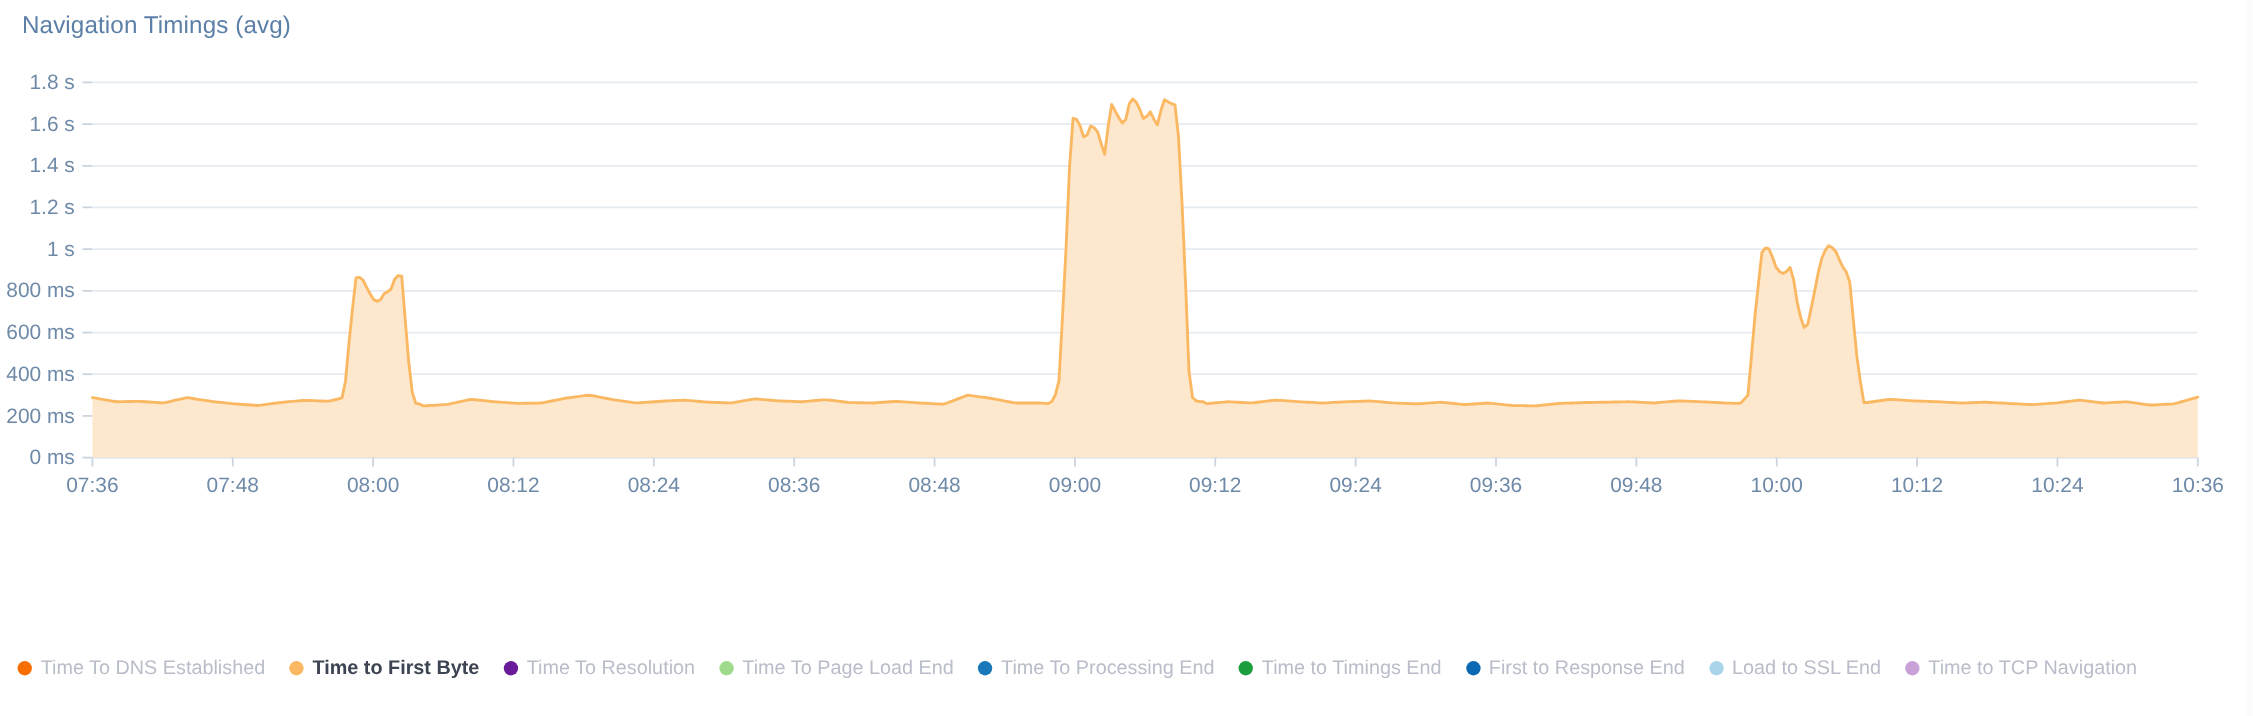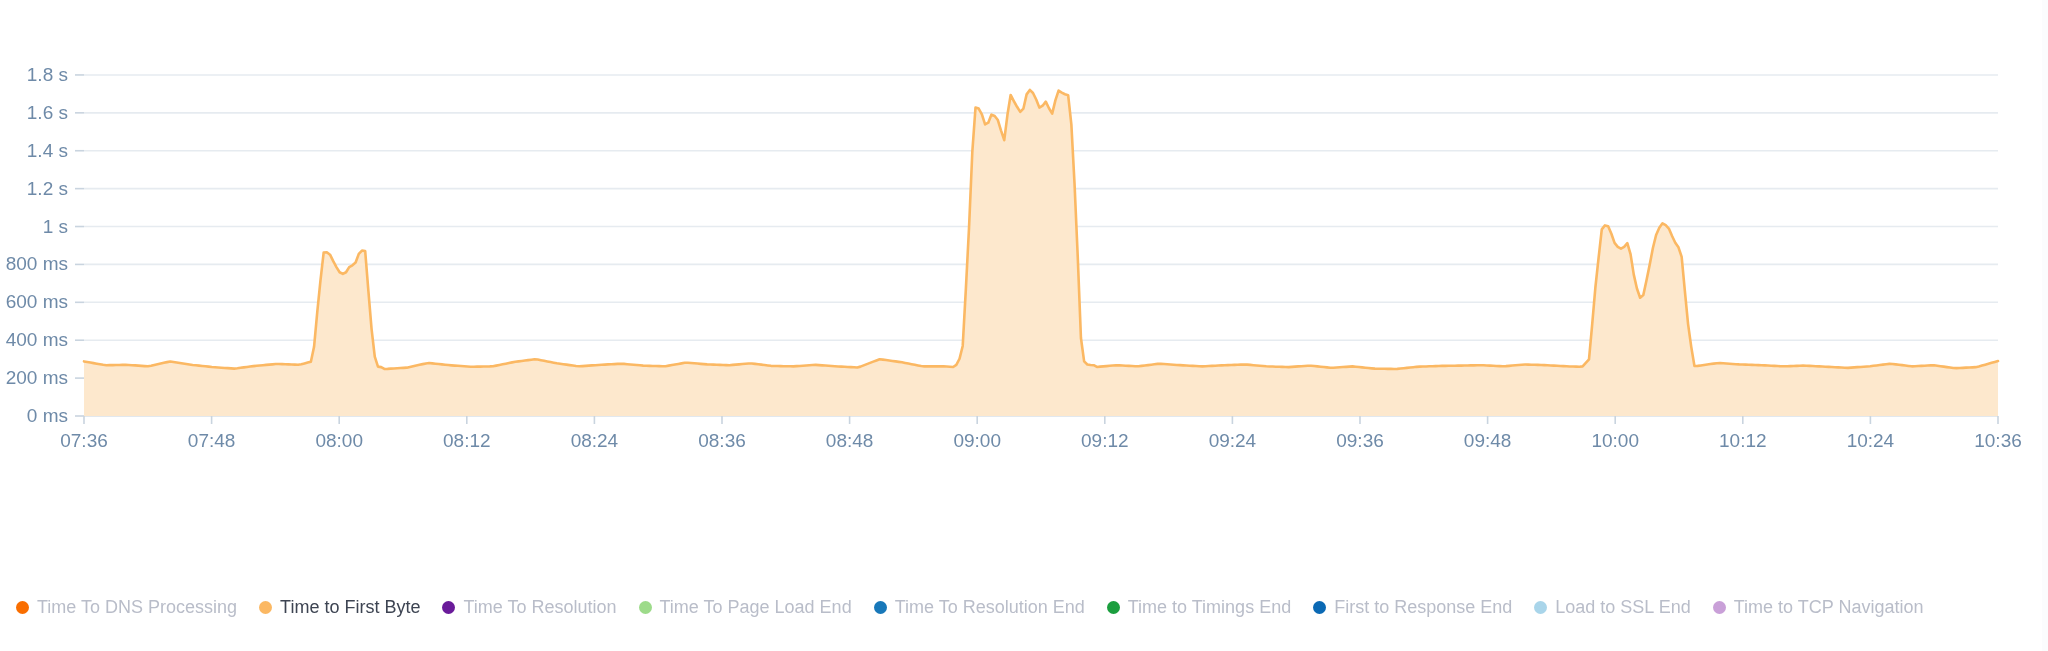--- a/index.html
+++ b/index.html
@@ -71,34 +71,35 @@
     margin-right: 8px;
     flex: 0 0 auto;
   }
   .legend-label {
     font-size: 18px;
     color: #b9bdc9;
     white-space: nowrap;
   }
   .legend-item.active .legend-label {
     color: #3d4452;
-    font-weight: normal;
+    font-weight: bold;
   }
   #right-edge-shade {
     position: absolute;
     right: 0; top: 0;
     width: 6px; height: 651px;
     background: #fbfcfd;
   }
 </style>
 </head>
 <body>
 
 <div id="root">
 
+  <div id="chart-title">Navigation Timings (avg)</div>
 
   <div id="plot-wrap">
     <svg id="plot-svg" width="2048" height="500">
       <g id="gridlines">
           <line x1="84" y1="374" x2="1998" y2="374" class="axisline"></line>
           <line x1="84" y1="336.10526315789474" x2="1998" y2="336.10526315789474" class="gridline"></line>
           <line x1="84" y1="298.2105263157895" x2="1998" y2="298.2105263157895" class="gridline"></line>
           <line x1="84" y1="260.3157894736842" x2="1998" y2="260.3157894736842" class="gridline"></line>
           <line x1="84" y1="222.42105263157896" x2="1998" y2="222.42105263157896" class="gridline"></line>
           <line x1="84" y1="184.5263157894737" x2="1998" y2="184.5263157894737" class="gridline"></line>
@@ -166,37 +167,37 @@
       <g id="series-group">
           <path d="M84.00 319.43 L87.20 319.99 L90.39 320.56 L93.59 321.12 L96.78 321.68 L99.98 322.25 L103.17 322.81 L106.37 323.21 L109.56 323.15 L112.76 323.09 L115.95 323.04 L119.15 322.98 L122.34 322.92 L125.54 322.87 L128.73 322.96 L131.93 323.19 L135.13 323.41 L138.32 323.64 L141.52 323.86 L144.71 324.09 L147.91 324.31 L151.10 323.77 L154.30 323.03 L157.49 322.30 L160.69 321.57 L163.88 320.84 L167.08 320.11 L170.27 319.47 L173.47 319.98 L176.66 320.48 L179.86 320.99 L183.06 321.50 L186.25 322.01 L189.45 322.51 L192.64 322.96 L195.84 323.30 L199.03 323.64 L202.23 323.97 L205.42 324.31 L208.62 324.65 L211.81 324.99 L215.01 325.25 L218.20 325.48 L221.40 325.71 L224.59 325.93 L227.79 326.16 L230.98 326.38 L234.18 326.61 L237.38 326.26 L240.57 325.83 L243.77 325.41 L246.96 324.99 L250.16 324.57 L253.35 324.15 L256.55 323.75 L259.74 323.46 L262.94 323.18 L266.13 322.90 L269.33 322.62 L272.52 322.34 L275.72 322.06 L278.91 321.95 L282.11 322.10 L285.31 322.24 L288.50 322.38 L291.70 322.52 L294.89 322.66 L298.09 322.80 L301.28 322.25 L304.48 321.41 L307.67 320.56 L310.87 319.72 L314.06 304.80 L317.26 270.20 L320.45 238.73 L323.65 210.64 L326.84 210.18 L330.04 212.68 L333.24 219.14 L336.43 225.06 L339.63 230.25 L342.82 231.98 L346.02 230.25 L349.21 225.06 L352.41 223.33 L355.60 220.57 L358.80 211.92 L361.99 208.54 L365.19 209.12 L368.38 248.78 L371.58 287.11 L374.77 314.55 L377.97 324.65 L381.17 325.12 L384.36 326.95 L387.56 326.86 L390.75 326.66 L393.95 326.46 L397.14 326.27 L400.34 326.07 L403.53 325.87 L406.73 325.65 L409.92 324.95 L413.12 324.24 L416.31 323.54 L419.51 322.84 L422.70 322.13 L425.90 321.43 L429.10 321.05 L432.29 321.39 L435.49 321.73 L438.68 322.07 L441.88 322.40 L445.07 322.74 L448.27 323.08 L451.46 323.35 L454.66 323.58 L457.85 323.80 L461.05 324.03 L464.24 324.25 L467.44 324.48 L470.63 324.70 L473.83 324.69 L477.03 324.63 L480.22 324.58 L483.42 324.52 L486.61 324.46 L489.81 324.41 L493.00 324.28 L496.20 323.63 L499.39 322.98 L502.59 322.34 L505.78 321.69 L508.98 321.04 L512.17 320.39 L515.37 319.83 L518.56 319.41 L521.76 318.99 L524.95 318.57 L528.15 318.14 L531.35 317.72 L534.54 317.30 L537.74 317.57 L540.93 318.19 L544.13 318.81 L547.32 319.43 L550.52 320.05 L553.71 320.67 L556.91 321.28 L560.10 321.75 L563.30 322.20 L566.49 322.65 L569.69 323.10 L572.88 323.55 L576.08 324.00 L579.28 324.31 L582.47 324.09 L585.67 323.86 L588.86 323.64 L592.06 323.41 L595.25 323.19 L598.45 322.96 L601.64 322.76 L604.84 322.59 L608.03 322.42 L611.23 322.26 L614.42 322.09 L617.62 321.92 L620.81 321.75 L624.01 321.91 L627.21 322.20 L630.40 322.48 L633.60 322.76 L636.79 323.04 L639.99 323.32 L643.18 323.60 L646.38 323.71 L649.57 323.83 L652.77 323.94 L655.96 324.05 L659.16 324.16 L662.35 324.28 L665.55 324.20 L668.74 323.64 L671.94 323.07 L675.14 322.51 L678.33 321.95 L681.53 321.38 L684.72 320.82 L687.92 320.72 L691.11 321.00 L694.31 321.29 L697.50 321.57 L700.70 321.85 L703.89 322.13 L707.09 322.41 L710.28 322.56 L713.48 322.67 L716.67 322.78 L719.87 322.89 L723.07 323.01 L726.26 323.12 L729.46 323.20 L732.65 322.91 L735.85 322.63 L739.04 322.35 L742.24 322.07 L745.43 321.79 L748.63 321.51 L751.82 321.47 L755.02 321.86 L758.21 322.26 L761.41 322.65 L764.60 323.04 L767.80 323.44 L770.99 323.83 L774.19 324.01 L777.39 324.07 L780.58 324.13 L783.78 324.18 L786.97 324.24 L790.17 324.30 L793.36 324.35 L796.56 324.16 L799.75 323.93 L802.95 323.71 L806.14 323.48 L809.34 323.25 L812.53 323.03 L815.73 322.88 L818.92 323.11 L822.12 323.33 L825.32 323.56 L828.51 323.78 L831.71 324.01 L834.90 324.23 L838.10 324.43 L841.29 324.60 L844.49 324.77 L847.68 324.94 L850.88 325.11 L854.07 325.28 L857.27 325.45 L860.46 324.62 L863.66 323.38 L866.85 322.14 L870.05 320.90 L873.25 319.66 L876.44 318.42 L879.64 317.19 L882.83 317.60 L886.03 318.05 L889.22 318.50 L892.42 318.95 L895.61 319.40 L898.81 319.85 L902.00 320.34 L905.20 320.96 L908.39 321.58 L911.59 322.20 L914.78 322.82 L917.98 323.44 L921.18 324.06 L924.37 324.36 L927.57 324.36 L930.76 324.36 L933.96 324.36 L937.15 324.36 L940.35 324.36 L943.54 324.36 L946.74 324.54 L949.93 324.76 L953.13 324.99 L956.32 322.84 L959.52 316.76 L962.71 303.94 L965.91 246.17 L969.11 184.17 L972.30 110.19 L975.50 65.55 L978.69 66.57 L981.89 72.34 L985.08 82.47 L988.28 80.71 L991.47 72.60 L994.67 74.01 L997.86 78.07 L1001.06 88.60 L1004.25 98.16 L1007.45 72.82 L1010.64 52.95 L1013.84 59.03 L1017.04 64.81 L1020.23 69.87 L1023.43 66.57 L1026.62 52.38 L1029.82 47.93 L1033.01 50.97 L1036.21 57.53 L1039.40 65.64 L1042.60 63.70 L1045.79 59.65 L1048.99 66.26 L1052.18 71.59 L1055.38 58.42 L1058.57 48.55 L1061.77 50.57 L1064.96 52.25 L1068.16 53.26 L1071.36 82.39 L1074.55 142.18 L1077.75 214.93 L1080.94 296.01 L1084.14 319.41 L1087.33 322.45 L1090.53 323.02 L1093.72 323.22 L1096.92 324.93 L1100.11 324.64 L1103.31 324.36 L1106.50 324.08 L1109.70 323.80 L1112.89 323.52 L1116.09 323.24 L1119.29 323.38 L1122.48 323.55 L1125.68 323.72 L1128.87 323.89 L1132.07 324.06 L1135.26 324.23 L1138.46 324.27 L1141.65 323.88 L1144.85 323.49 L1148.04 323.09 L1151.24 322.70 L1154.43 322.30 L1157.63 321.91 L1160.82 321.81 L1164.02 322.04 L1167.22 322.26 L1170.41 322.49 L1173.61 322.71 L1176.80 322.94 L1180.00 323.17 L1183.19 323.35 L1186.39 323.52 L1189.58 323.69 L1192.78 323.85 L1195.97 324.02 L1199.17 324.19 L1202.36 324.35 L1205.56 324.19 L1208.75 324.02 L1211.95 323.85 L1215.15 323.68 L1218.34 323.51 L1221.54 323.34 L1224.73 323.19 L1227.93 323.08 L1231.12 322.96 L1234.32 322.85 L1237.51 322.74 L1240.71 322.63 L1243.90 322.51 L1247.10 322.62 L1250.29 322.90 L1253.49 323.18 L1256.68 323.47 L1259.88 323.75 L1263.08 324.03 L1266.27 324.31 L1269.47 324.45 L1272.66 324.56 L1275.86 324.68 L1279.05 324.79 L1282.25 324.90 L1285.44 325.01 L1288.64 325.09 L1291.83 324.87 L1295.03 324.64 L1298.22 324.42 L1301.42 324.19 L1304.61 323.97 L1307.81 323.74 L1311.01 323.73 L1314.20 324.06 L1317.40 324.40 L1320.59 324.74 L1323.79 325.08 L1326.98 325.41 L1330.18 325.75 L1333.37 325.73 L1336.57 325.50 L1339.76 325.28 L1342.96 325.05 L1346.15 324.83 L1349.35 324.60 L1352.54 324.38 L1355.74 324.67 L1358.93 325.00 L1362.13 325.34 L1365.33 325.68 L1368.52 326.02 L1371.72 326.35 L1374.91 326.64 L1378.11 326.70 L1381.30 326.75 L1384.50 326.81 L1387.69 326.87 L1390.89 326.92 L1394.08 326.98 L1397.28 326.86 L1400.47 326.52 L1403.67 326.18 L1406.86 325.85 L1410.06 325.51 L1413.26 325.17 L1416.45 324.83 L1419.65 324.66 L1422.84 324.54 L1426.04 324.43 L1429.23 324.32 L1432.43 324.21 L1435.62 324.09 L1438.82 323.98 L1442.01 323.92 L1445.21 323.87 L1448.40 323.81 L1451.60 323.75 L1454.79 323.70 L1457.99 323.64 L1461.19 323.59 L1464.38 323.53 L1467.58 323.47 L1470.77 323.42 L1473.97 323.36 L1477.16 323.30 L1480.36 323.25 L1483.55 323.31 L1486.75 323.48 L1489.94 323.65 L1493.14 323.82 L1496.33 323.99 L1499.53 324.15 L1502.72 324.32 L1505.92 324.13 L1509.12 323.85 L1512.31 323.57 L1515.51 323.29 L1518.70 323.01 L1521.90 322.73 L1525.09 322.47 L1528.29 322.58 L1531.48 322.70 L1534.68 322.81 L1537.87 322.92 L1541.07 323.03 L1544.26 323.15 L1547.46 323.28 L1550.65 323.45 L1553.85 323.62 L1557.05 323.78 L1560.24 323.95 L1563.44 324.12 L1566.63 324.29 L1569.83 324.43 L1573.02 324.54 L1576.22 324.65 L1579.41 324.76 L1582.61 324.36 L1585.80 320.86 L1589.00 317.35 L1592.19 282.34 L1595.39 245.47 L1598.58 215.97 L1601.78 187.39 L1604.97 183.40 L1608.17 184.32 L1611.37 191.70 L1614.56 200.91 L1617.76 204.81 L1620.95 206.65 L1624.15 204.81 L1627.34 201.12 L1630.54 212.08 L1633.73 232.36 L1636.93 246.49 L1640.12 255.71 L1643.32 252.94 L1646.51 238.19 L1649.71 222.63 L1652.90 206.03 L1656.10 193.03 L1659.30 185.65 L1662.49 181.35 L1665.69 183.19 L1668.88 186.57 L1672.08 193.95 L1675.27 200.71 L1678.47 205.32 L1681.66 214.84 L1684.86 248.95 L1688.05 281.82 L1691.25 304.87 L1694.44 323.94 L1697.64 323.88 L1700.83 323.43 L1704.03 322.98 L1707.23 322.53 L1710.42 322.08 L1713.62 321.63 L1716.81 321.18 L1720.01 321.06 L1723.20 321.28 L1726.40 321.51 L1729.59 321.73 L1732.79 321.96 L1735.98 322.18 L1739.18 322.41 L1742.37 322.55 L1745.57 322.66 L1748.76 322.77 L1751.96 322.89 L1755.16 323.00 L1758.35 323.11 L1761.55 323.23 L1764.74 323.40 L1767.94 323.56 L1771.13 323.73 L1774.33 323.90 L1777.52 324.07 L1780.72 324.24 L1783.91 324.32 L1787.11 324.21 L1790.30 324.10 L1793.50 323.99 L1796.69 323.87 L1799.89 323.76 L1803.09 323.65 L1806.28 323.70 L1809.48 323.87 L1812.67 324.03 L1815.87 324.20 L1819.06 324.37 L1822.26 324.54 L1825.45 324.71 L1828.65 324.88 L1831.84 325.05 L1835.04 325.22 L1838.23 325.39 L1841.43 325.55 L1844.62 325.72 L1847.82 325.85 L1851.02 325.62 L1854.21 325.40 L1857.41 325.17 L1860.60 324.95 L1863.80 324.72 L1866.99 324.50 L1870.19 324.21 L1873.38 323.81 L1876.58 323.42 L1879.77 323.02 L1882.97 322.63 L1886.16 322.24 L1889.36 321.84 L1892.55 321.96 L1895.75 322.36 L1898.94 322.75 L1902.14 323.14 L1905.34 323.54 L1908.53 323.93 L1911.73 324.33 L1914.92 324.20 L1918.12 324.03 L1921.31 323.86 L1924.51 323.70 L1927.70 323.53 L1930.90 323.36 L1934.09 323.31 L1937.29 323.76 L1940.48 324.21 L1943.68 324.66 L1946.87 325.11 L1950.07 325.56 L1953.27 326.01 L1956.46 326.17 L1959.66 326.01 L1962.85 325.84 L1966.05 325.67 L1969.24 325.50 L1972.44 325.33 L1975.63 325.16 L1978.83 324.46 L1982.02 323.56 L1985.22 322.66 L1988.41 321.76 L1991.61 320.85 L1994.80 319.95 L1998.00 319.05 L1998 374 L84 374 Z" fill="#fde8cd" stroke="none"></path>
           <path d="M84.00 319.43 L87.20 319.99 L90.39 320.56 L93.59 321.12 L96.78 321.68 L99.98 322.25 L103.17 322.81 L106.37 323.21 L109.56 323.15 L112.76 323.09 L115.95 323.04 L119.15 322.98 L122.34 322.92 L125.54 322.87 L128.73 322.96 L131.93 323.19 L135.13 323.41 L138.32 323.64 L141.52 323.86 L144.71 324.09 L147.91 324.31 L151.10 323.77 L154.30 323.03 L157.49 322.30 L160.69 321.57 L163.88 320.84 L167.08 320.11 L170.27 319.47 L173.47 319.98 L176.66 320.48 L179.86 320.99 L183.06 321.50 L186.25 322.01 L189.45 322.51 L192.64 322.96 L195.84 323.30 L199.03 323.64 L202.23 323.97 L205.42 324.31 L208.62 324.65 L211.81 324.99 L215.01 325.25 L218.20 325.48 L221.40 325.71 L224.59 325.93 L227.79 326.16 L230.98 326.38 L234.18 326.61 L237.38 326.26 L240.57 325.83 L243.77 325.41 L246.96 324.99 L250.16 324.57 L253.35 324.15 L256.55 323.75 L259.74 323.46 L262.94 323.18 L266.13 322.90 L269.33 322.62 L272.52 322.34 L275.72 322.06 L278.91 321.95 L282.11 322.10 L285.31 322.24 L288.50 322.38 L291.70 322.52 L294.89 322.66 L298.09 322.80 L301.28 322.25 L304.48 321.41 L307.67 320.56 L310.87 319.72 L314.06 304.80 L317.26 270.20 L320.45 238.73 L323.65 210.64 L326.84 210.18 L330.04 212.68 L333.24 219.14 L336.43 225.06 L339.63 230.25 L342.82 231.98 L346.02 230.25 L349.21 225.06 L352.41 223.33 L355.60 220.57 L358.80 211.92 L361.99 208.54 L365.19 209.12 L368.38 248.78 L371.58 287.11 L374.77 314.55 L377.97 324.65 L381.17 325.12 L384.36 326.95 L387.56 326.86 L390.75 326.66 L393.95 326.46 L397.14 326.27 L400.34 326.07 L403.53 325.87 L406.73 325.65 L409.92 324.95 L413.12 324.24 L416.31 323.54 L419.51 322.84 L422.70 322.13 L425.90 321.43 L429.10 321.05 L432.29 321.39 L435.49 321.73 L438.68 322.07 L441.88 322.40 L445.07 322.74 L448.27 323.08 L451.46 323.35 L454.66 323.58 L457.85 323.80 L461.05 324.03 L464.24 324.25 L467.44 324.48 L470.63 324.70 L473.83 324.69 L477.03 324.63 L480.22 324.58 L483.42 324.52 L486.61 324.46 L489.81 324.41 L493.00 324.28 L496.20 323.63 L499.39 322.98 L502.59 322.34 L505.78 321.69 L508.98 321.04 L512.17 320.39 L515.37 319.83 L518.56 319.41 L521.76 318.99 L524.95 318.57 L528.15 318.14 L531.35 317.72 L534.54 317.30 L537.74 317.57 L540.93 318.19 L544.13 318.81 L547.32 319.43 L550.52 320.05 L553.71 320.67 L556.91 321.28 L560.10 321.75 L563.30 322.20 L566.49 322.65 L569.69 323.10 L572.88 323.55 L576.08 324.00 L579.28 324.31 L582.47 324.09 L585.67 323.86 L588.86 323.64 L592.06 323.41 L595.25 323.19 L598.45 322.96 L601.64 322.76 L604.84 322.59 L608.03 322.42 L611.23 322.26 L614.42 322.09 L617.62 321.92 L620.81 321.75 L624.01 321.91 L627.21 322.20 L630.40 322.48 L633.60 322.76 L636.79 323.04 L639.99 323.32 L643.18 323.60 L646.38 323.71 L649.57 323.83 L652.77 323.94 L655.96 324.05 L659.16 324.16 L662.35 324.28 L665.55 324.20 L668.74 323.64 L671.94 323.07 L675.14 322.51 L678.33 321.95 L681.53 321.38 L684.72 320.82 L687.92 320.72 L691.11 321.00 L694.31 321.29 L697.50 321.57 L700.70 321.85 L703.89 322.13 L707.09 322.41 L710.28 322.56 L713.48 322.67 L716.67 322.78 L719.87 322.89 L723.07 323.01 L726.26 323.12 L729.46 323.20 L732.65 322.91 L735.85 322.63 L739.04 322.35 L742.24 322.07 L745.43 321.79 L748.63 321.51 L751.82 321.47 L755.02 321.86 L758.21 322.26 L761.41 322.65 L764.60 323.04 L767.80 323.44 L770.99 323.83 L774.19 324.01 L777.39 324.07 L780.58 324.13 L783.78 324.18 L786.97 324.24 L790.17 324.30 L793.36 324.35 L796.56 324.16 L799.75 323.93 L802.95 323.71 L806.14 323.48 L809.34 323.25 L812.53 323.03 L815.73 322.88 L818.92 323.11 L822.12 323.33 L825.32 323.56 L828.51 323.78 L831.71 324.01 L834.90 324.23 L838.10 324.43 L841.29 324.60 L844.49 324.77 L847.68 324.94 L850.88 325.11 L854.07 325.28 L857.27 325.45 L860.46 324.62 L863.66 323.38 L866.85 322.14 L870.05 320.90 L873.25 319.66 L876.44 318.42 L879.64 317.19 L882.83 317.60 L886.03 318.05 L889.22 318.50 L892.42 318.95 L895.61 319.40 L898.81 319.85 L902.00 320.34 L905.20 320.96 L908.39 321.58 L911.59 322.20 L914.78 322.82 L917.98 323.44 L921.18 324.06 L924.37 324.36 L927.57 324.36 L930.76 324.36 L933.96 324.36 L937.15 324.36 L940.35 324.36 L943.54 324.36 L946.74 324.54 L949.93 324.76 L953.13 324.99 L956.32 322.84 L959.52 316.76 L962.71 303.94 L965.91 246.17 L969.11 184.17 L972.30 110.19 L975.50 65.55 L978.69 66.57 L981.89 72.34 L985.08 82.47 L988.28 80.71 L991.47 72.60 L994.67 74.01 L997.86 78.07 L1001.06 88.60 L1004.25 98.16 L1007.45 72.82 L1010.64 52.95 L1013.84 59.03 L1017.04 64.81 L1020.23 69.87 L1023.43 66.57 L1026.62 52.38 L1029.82 47.93 L1033.01 50.97 L1036.21 57.53 L1039.40 65.64 L1042.60 63.70 L1045.79 59.65 L1048.99 66.26 L1052.18 71.59 L1055.38 58.42 L1058.57 48.55 L1061.77 50.57 L1064.96 52.25 L1068.16 53.26 L1071.36 82.39 L1074.55 142.18 L1077.75 214.93 L1080.94 296.01 L1084.14 319.41 L1087.33 322.45 L1090.53 323.02 L1093.72 323.22 L1096.92 324.93 L1100.11 324.64 L1103.31 324.36 L1106.50 324.08 L1109.70 323.80 L1112.89 323.52 L1116.09 323.24 L1119.29 323.38 L1122.48 323.55 L1125.68 323.72 L1128.87 323.89 L1132.07 324.06 L1135.26 324.23 L1138.46 324.27 L1141.65 323.88 L1144.85 323.49 L1148.04 323.09 L1151.24 322.70 L1154.43 322.30 L1157.63 321.91 L1160.82 321.81 L1164.02 322.04 L1167.22 322.26 L1170.41 322.49 L1173.61 322.71 L1176.80 322.94 L1180.00 323.17 L1183.19 323.35 L1186.39 323.52 L1189.58 323.69 L1192.78 323.85 L1195.97 324.02 L1199.17 324.19 L1202.36 324.35 L1205.56 324.19 L1208.75 324.02 L1211.95 323.85 L1215.15 323.68 L1218.34 323.51 L1221.54 323.34 L1224.73 323.19 L1227.93 323.08 L1231.12 322.96 L1234.32 322.85 L1237.51 322.74 L1240.71 322.63 L1243.90 322.51 L1247.10 322.62 L1250.29 322.90 L1253.49 323.18 L1256.68 323.47 L1259.88 323.75 L1263.08 324.03 L1266.27 324.31 L1269.47 324.45 L1272.66 324.56 L1275.86 324.68 L1279.05 324.79 L1282.25 324.90 L1285.44 325.01 L1288.64 325.09 L1291.83 324.87 L1295.03 324.64 L1298.22 324.42 L1301.42 324.19 L1304.61 323.97 L1307.81 323.74 L1311.01 323.73 L1314.20 324.06 L1317.40 324.40 L1320.59 324.74 L1323.79 325.08 L1326.98 325.41 L1330.18 325.75 L1333.37 325.73 L1336.57 325.50 L1339.76 325.28 L1342.96 325.05 L1346.15 324.83 L1349.35 324.60 L1352.54 324.38 L1355.74 324.67 L1358.93 325.00 L1362.13 325.34 L1365.33 325.68 L1368.52 326.02 L1371.72 326.35 L1374.91 326.64 L1378.11 326.70 L1381.30 326.75 L1384.50 326.81 L1387.69 326.87 L1390.89 326.92 L1394.08 326.98 L1397.28 326.86 L1400.47 326.52 L1403.67 326.18 L1406.86 325.85 L1410.06 325.51 L1413.26 325.17 L1416.45 324.83 L1419.65 324.66 L1422.84 324.54 L1426.04 324.43 L1429.23 324.32 L1432.43 324.21 L1435.62 324.09 L1438.82 323.98 L1442.01 323.92 L1445.21 323.87 L1448.40 323.81 L1451.60 323.75 L1454.79 323.70 L1457.99 323.64 L1461.19 323.59 L1464.38 323.53 L1467.58 323.47 L1470.77 323.42 L1473.97 323.36 L1477.16 323.30 L1480.36 323.25 L1483.55 323.31 L1486.75 323.48 L1489.94 323.65 L1493.14 323.82 L1496.33 323.99 L1499.53 324.15 L1502.72 324.32 L1505.92 324.13 L1509.12 323.85 L1512.31 323.57 L1515.51 323.29 L1518.70 323.01 L1521.90 322.73 L1525.09 322.47 L1528.29 322.58 L1531.48 322.70 L1534.68 322.81 L1537.87 322.92 L1541.07 323.03 L1544.26 323.15 L1547.46 323.28 L1550.65 323.45 L1553.85 323.62 L1557.05 323.78 L1560.24 323.95 L1563.44 324.12 L1566.63 324.29 L1569.83 324.43 L1573.02 324.54 L1576.22 324.65 L1579.41 324.76 L1582.61 324.36 L1585.80 320.86 L1589.00 317.35 L1592.19 282.34 L1595.39 245.47 L1598.58 215.97 L1601.78 187.39 L1604.97 183.40 L1608.17 184.32 L1611.37 191.70 L1614.56 200.91 L1617.76 204.81 L1620.95 206.65 L1624.15 204.81 L1627.34 201.12 L1630.54 212.08 L1633.73 232.36 L1636.93 246.49 L1640.12 255.71 L1643.32 252.94 L1646.51 238.19 L1649.71 222.63 L1652.90 206.03 L1656.10 193.03 L1659.30 185.65 L1662.49 181.35 L1665.69 183.19 L1668.88 186.57 L1672.08 193.95 L1675.27 200.71 L1678.47 205.32 L1681.66 214.84 L1684.86 248.95 L1688.05 281.82 L1691.25 304.87 L1694.44 323.94 L1697.64 323.88 L1700.83 323.43 L1704.03 322.98 L1707.23 322.53 L1710.42 322.08 L1713.62 321.63 L1716.81 321.18 L1720.01 321.06 L1723.20 321.28 L1726.40 321.51 L1729.59 321.73 L1732.79 321.96 L1735.98 322.18 L1739.18 322.41 L1742.37 322.55 L1745.57 322.66 L1748.76 322.77 L1751.96 322.89 L1755.16 323.00 L1758.35 323.11 L1761.55 323.23 L1764.74 323.40 L1767.94 323.56 L1771.13 323.73 L1774.33 323.90 L1777.52 324.07 L1780.72 324.24 L1783.91 324.32 L1787.11 324.21 L1790.30 324.10 L1793.50 323.99 L1796.69 323.87 L1799.89 323.76 L1803.09 323.65 L1806.28 323.70 L1809.48 323.87 L1812.67 324.03 L1815.87 324.20 L1819.06 324.37 L1822.26 324.54 L1825.45 324.71 L1828.65 324.88 L1831.84 325.05 L1835.04 325.22 L1838.23 325.39 L1841.43 325.55 L1844.62 325.72 L1847.82 325.85 L1851.02 325.62 L1854.21 325.40 L1857.41 325.17 L1860.60 324.95 L1863.80 324.72 L1866.99 324.50 L1870.19 324.21 L1873.38 323.81 L1876.58 323.42 L1879.77 323.02 L1882.97 322.63 L1886.16 322.24 L1889.36 321.84 L1892.55 321.96 L1895.75 322.36 L1898.94 322.75 L1902.14 323.14 L1905.34 323.54 L1908.53 323.93 L1911.73 324.33 L1914.92 324.20 L1918.12 324.03 L1921.31 323.86 L1924.51 323.70 L1927.70 323.53 L1930.90 323.36 L1934.09 323.31 L1937.29 323.76 L1940.48 324.21 L1943.68 324.66 L1946.87 325.11 L1950.07 325.56 L1953.27 326.01 L1956.46 326.17 L1959.66 326.01 L1962.85 325.84 L1966.05 325.67 L1969.24 325.50 L1972.44 325.33 L1975.63 325.16 L1978.83 324.46 L1982.02 323.56 L1985.22 322.66 L1988.41 321.76 L1991.61 320.85 L1994.80 319.95 L1998.00 319.05 " fill="none" stroke="#fbb863" stroke-width="2.6" stroke-linejoin="round" stroke-linecap="round"></path>
         </g>
     </svg>
   </div>
 
   <div id="legend">
       <div class="legend-item">
         <span class="legend-dot" style="background: rgb(249, 110, 0);"></span>
-        <span class="legend-label">Time To DNS Processing</span>
+        <span class="legend-label">Time To DNS Established</span>
       </div>
       <div class="legend-item active">
         <span class="legend-dot" style="background: rgb(251, 184, 99);"></span>
         <span class="legend-label">Time to First Byte</span>
       </div>
       <div class="legend-item">
         <span class="legend-dot" style="background: rgb(106, 27, 154);"></span>
         <span class="legend-label">Time To Resolution</span>
       </div>
       <div class="legend-item">
         <span class="legend-dot" style="background: rgb(157, 219, 138);"></span>
         <span class="legend-label">Time To Page Load End</span>
       </div>
       <div class="legend-item">
         <span class="legend-dot" style="background: rgb(24, 120, 185);"></span>
-        <span class="legend-label">Time To Resolution End</span>
+        <span class="legend-label">Time To Processing End</span>
       </div>
       <div class="legend-item">
         <span class="legend-dot" style="background: rgb(27, 158, 62);"></span>
         <span class="legend-label">Time to Timings End</span>
       </div>
       <div class="legend-item">
         <span class="legend-dot" style="background: rgb(11, 105, 180);"></span>
         <span class="legend-label">First to Response End</span>
       </div>
       <div class="legend-item">

